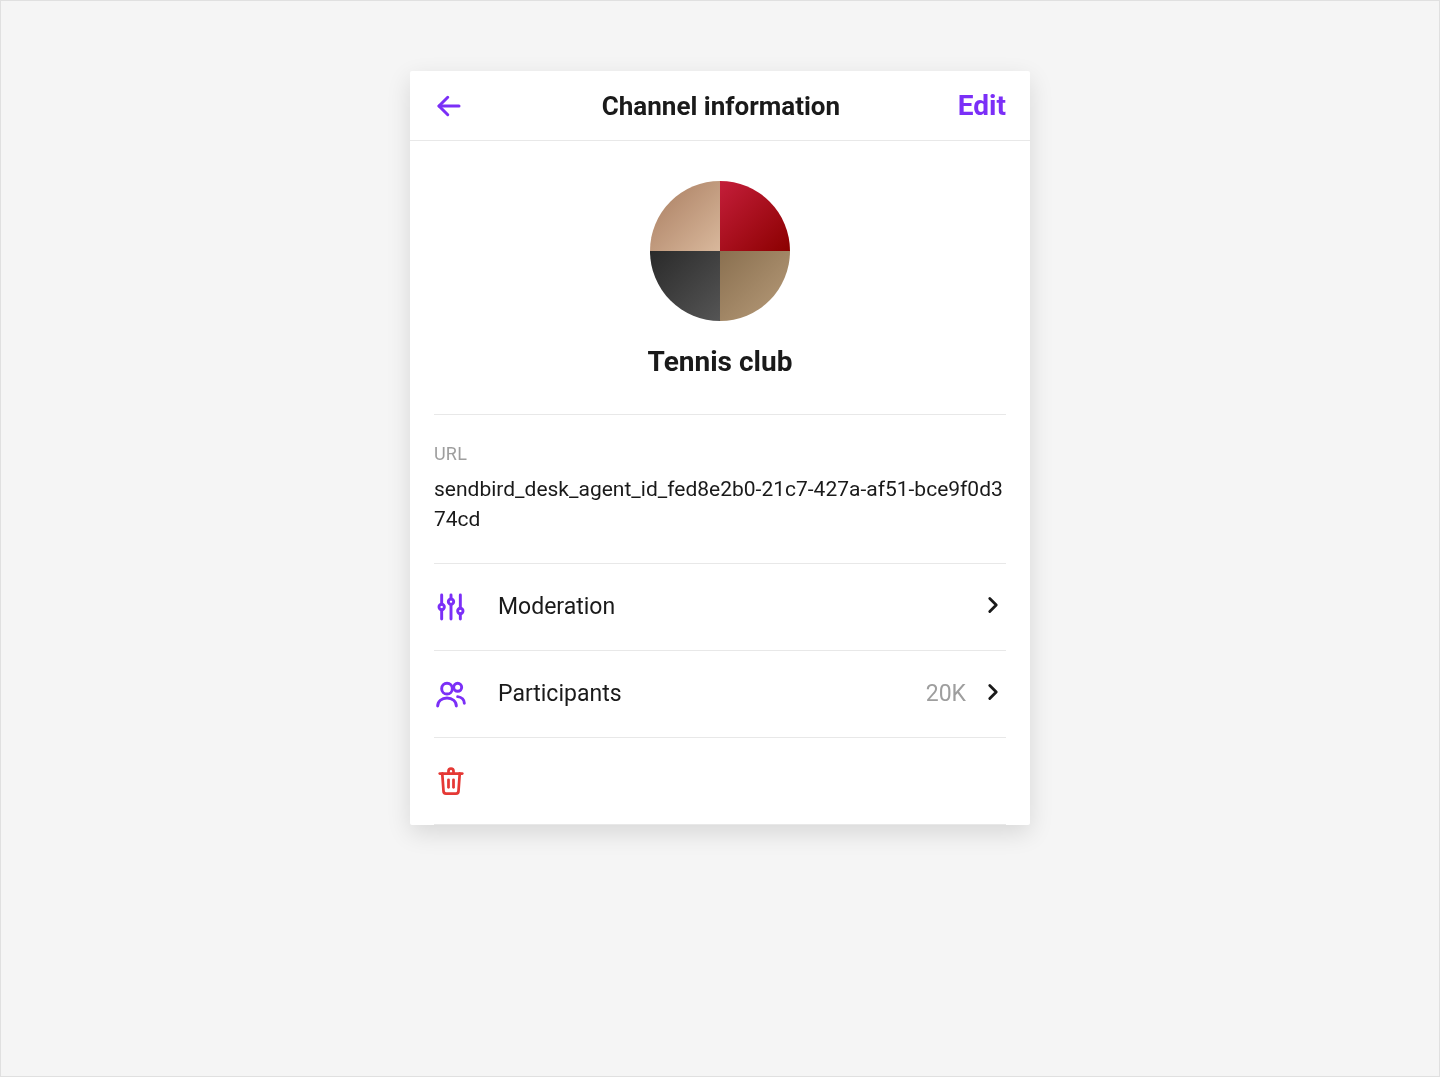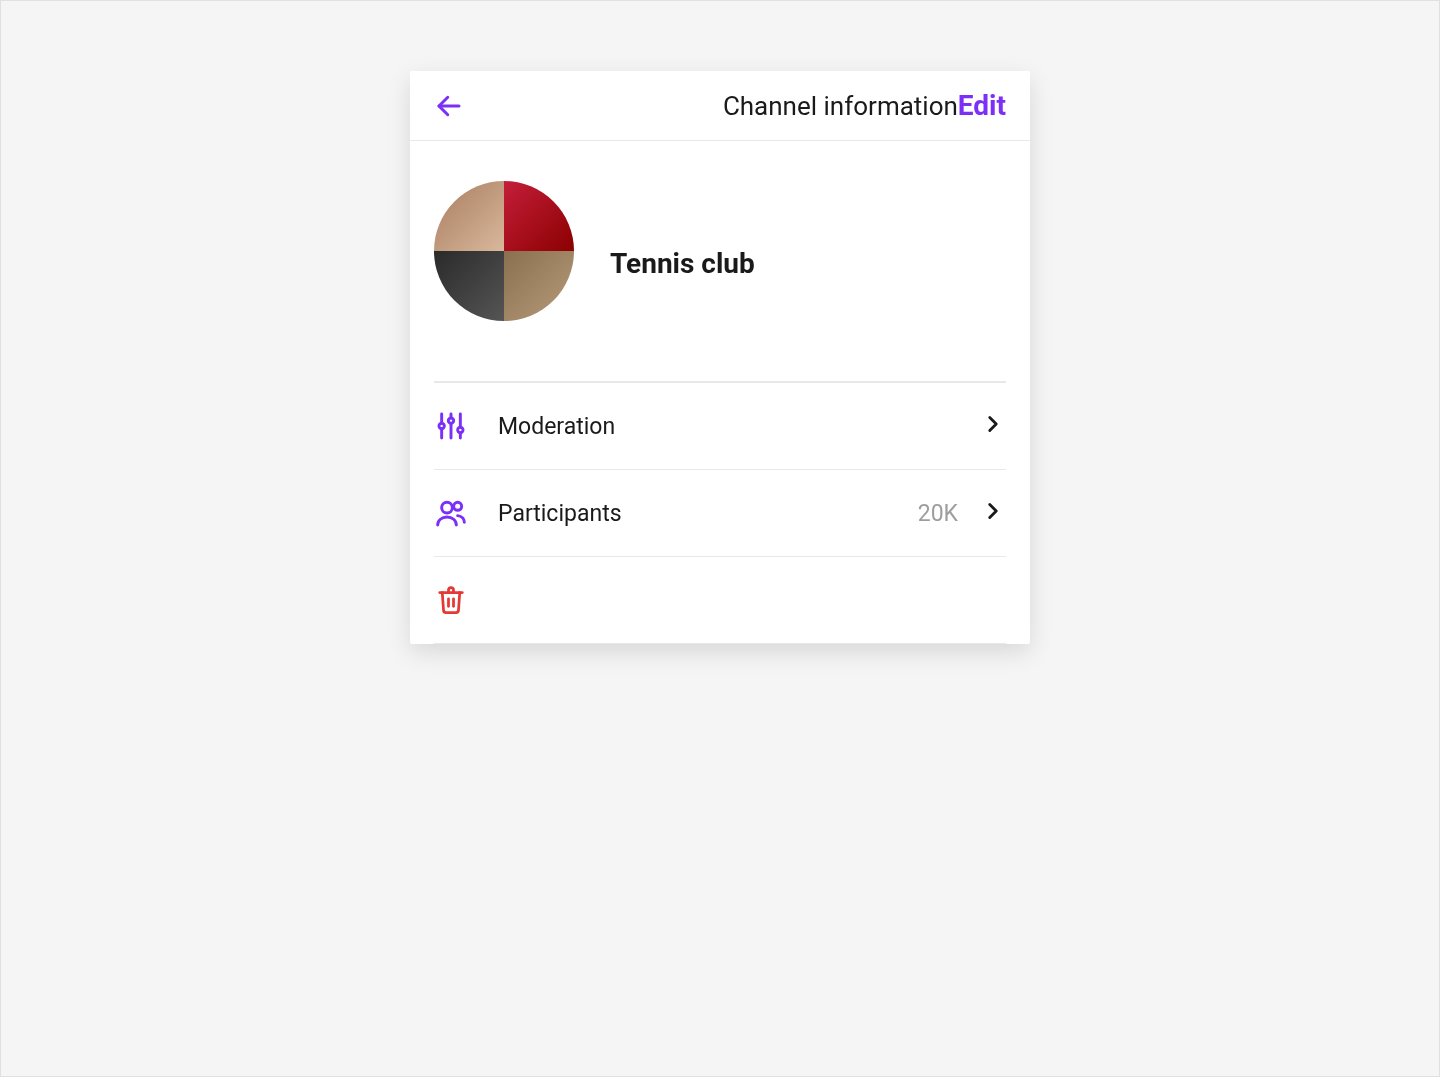--- a/index.html
+++ b/index.html
@@ -29,38 +29,37 @@
   }
   .back-btn {
     flex: 0 0 auto;
     color: #7b2ff7;
     cursor: pointer;
     display: flex;
     align-items: center;
   }
   .title {
     flex: 1;
-    text-align: right;
+    text-align: center;
     font-size: 26px;
-    font-weight: 400;
+    font-weight: 700;
     color: #1a1a1a;
     margin-left: 20px;
   }
   .edit-btn {
     color: #7b2ff7;
     font-size: 28px;
     font-weight: 700;
     cursor: pointer;
   }
   .profile {
     display: flex;
-    flex-direction: row;
+    flex-direction: column;
     align-items: center;
     padding: 40px 24px 36px;
-    gap: 36px;
   }
   .avatar-group {
     width: 140px;
     height: 140px;
     border-radius: 50%;
     overflow: hidden;
     display: grid;
     grid-template-columns: 1fr 1fr;
     grid-template-rows: 1fr 1fr;
     margin-bottom: 24px;
@@ -111,21 +110,21 @@
     margin-right: 30px;
   }
   .row-label {
     flex: 1;
     font-size: 23px;
     color: #1a1a1a;
   }
   .row-value {
     font-size: 23px;
     color: #9e9e9e;
-    margin-right: 22px;
+    margin-right: 14px;
   }
   .chevron {
     color: #1a1a1a;
   }
   .icon-purple { color: #7b2ff7; }
   .icon-red { color: #e53935; }
 </style>
 </head>
 <body>
 
@@ -147,20 +146,24 @@
       <div class="avatar-q q1"></div>
       <div class="avatar-q q2"></div>
       <div class="avatar-q q3"></div>
       <div class="avatar-q q4"></div>
     </div>
     <div class="channel-name">Tennis club</div>
   </div>
 
   <hr class="divider">
 
+  <div class="url-block">
+    <div class="url-label">URL</div>
+    <div class="url-value">sendbird_desk_agent_id_fed8e2b0-21c7-427a-af51-bce9f0d374cd</div>
+  </div>
 
   <hr class="divider">
 
   <div class="row">
     <div class="row-icon icon-purple">
       <svg width="32" height="32" viewBox="0 0 24 24" fill="none" stroke="currentColor" stroke-width="2.2" stroke-linecap="round" stroke-linejoin="round">
         <line x1="5" y1="3" x2="5" y2="10"></line>
           <line x1="5" y1="14" x2="5" y2="21"></line>
           <circle cx="5" cy="12" r="2"></circle>
         <line x1="12" y1="3" x2="12" y2="6"></line>

